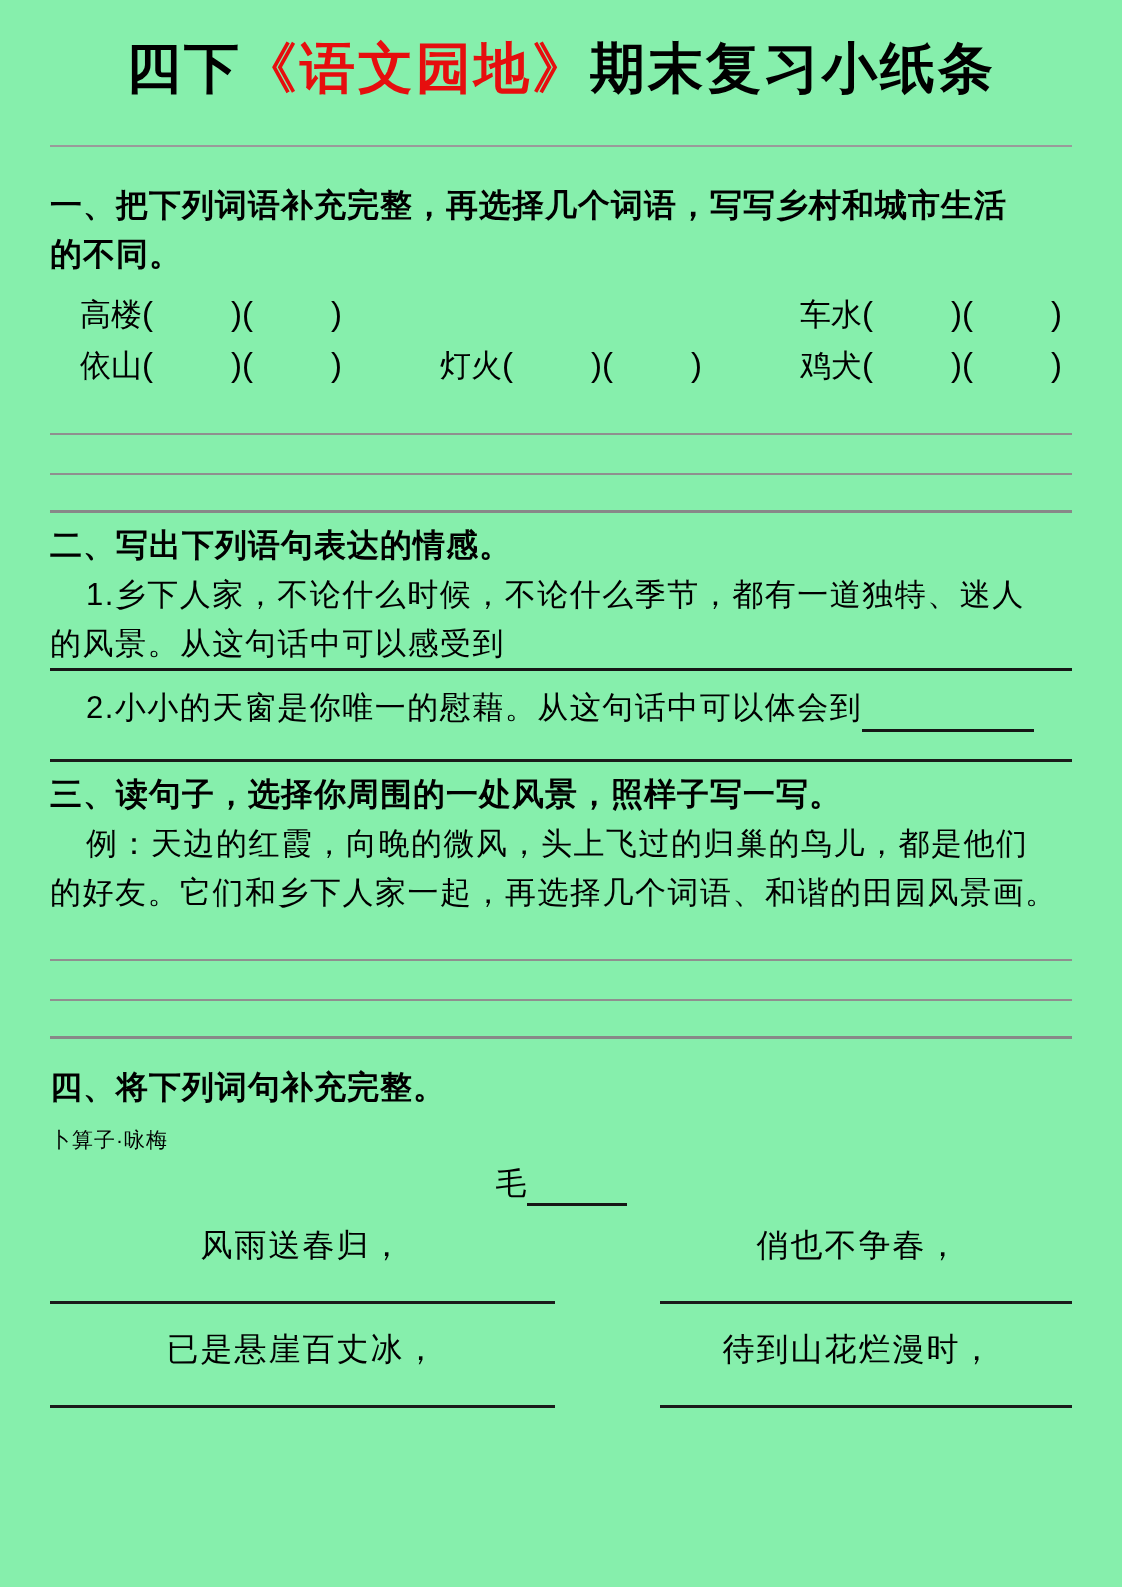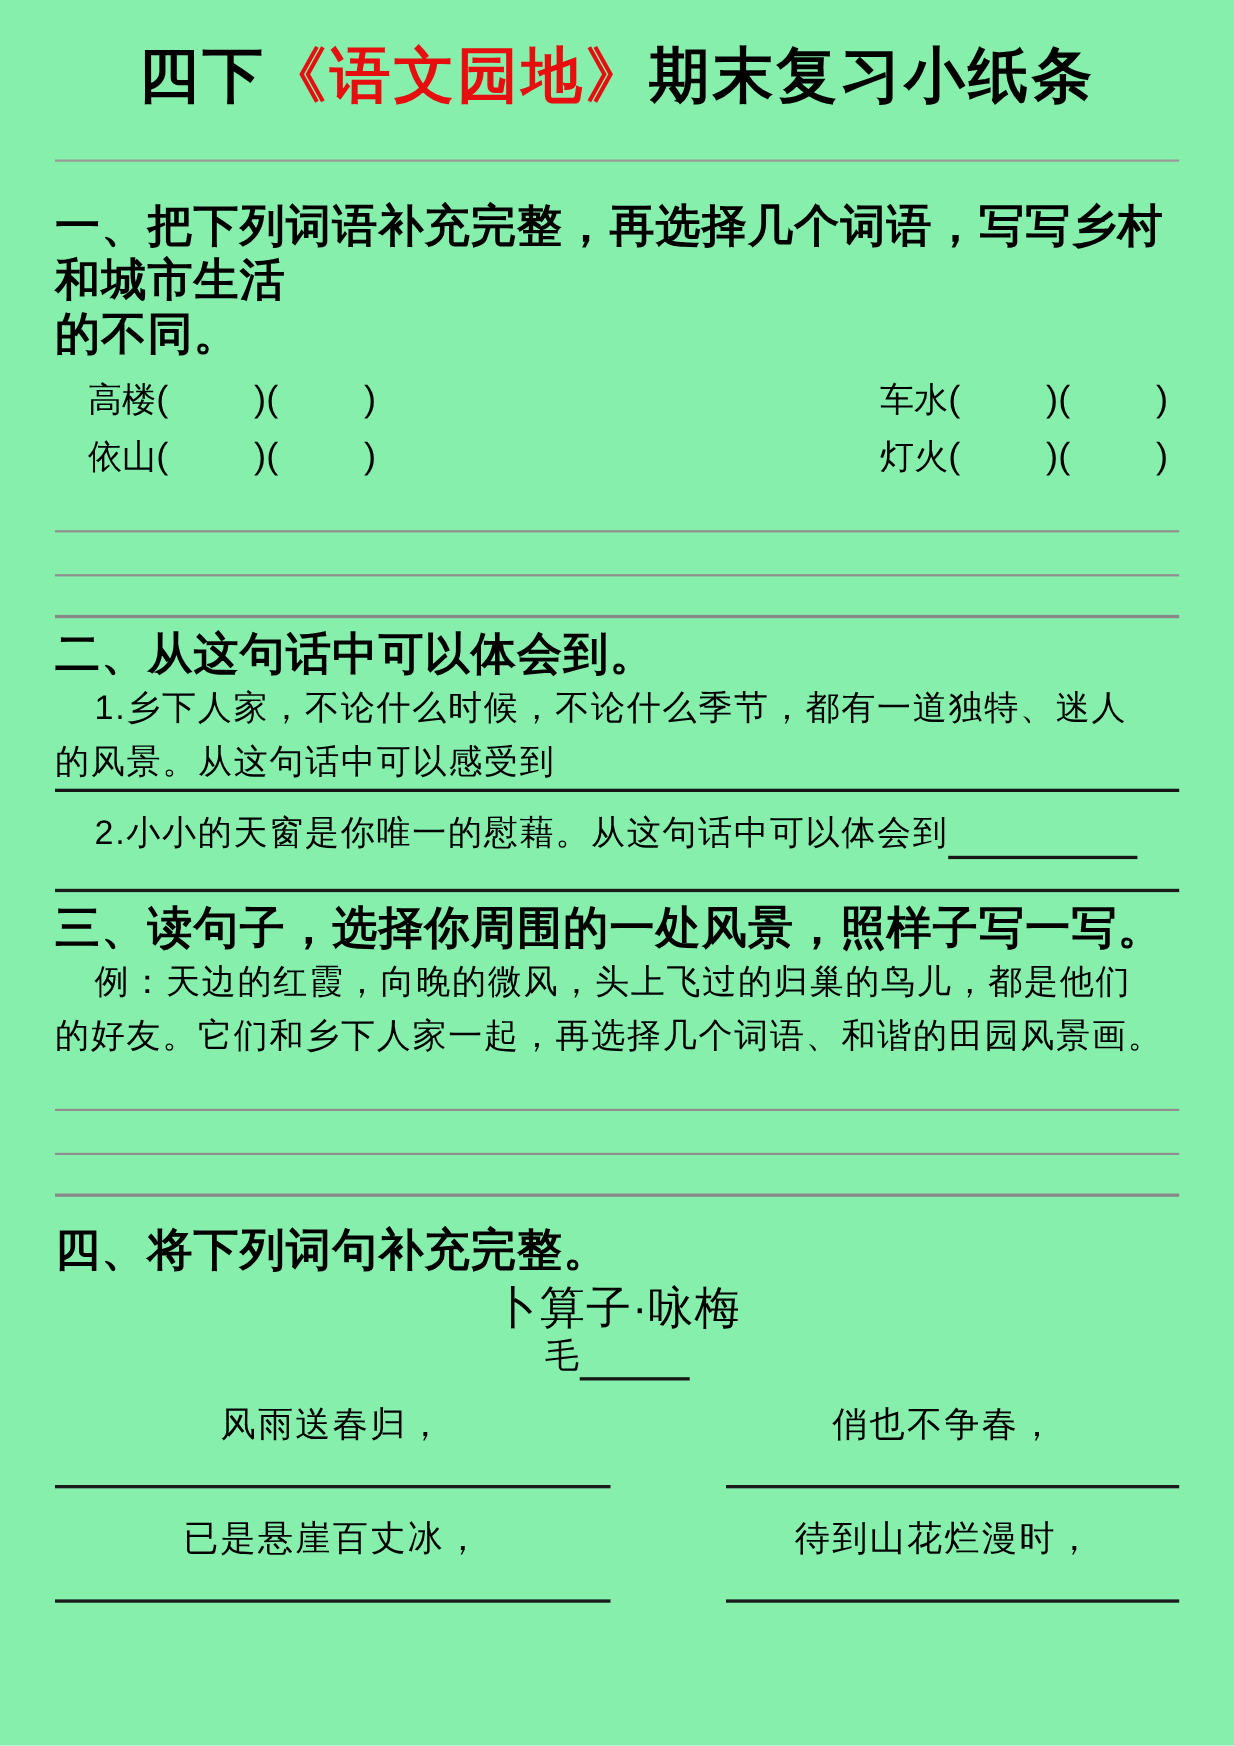--- a/index.html
+++ b/index.html
@@ -39,21 +39,21 @@
   
   .rule-gray      { margin:0 0; border-bottom:2px solid #9a9a9a; }
   .rule-top       { margin-top:42px; }
   .write-line     { height:44px; border-bottom:2px solid #8f8f8f; }
   .write-line.short { height:40px; }
   .section-divider{ height:38px; border-bottom:3px solid #888888; }
   .answer-line    { height:30px; border-bottom:3px solid #1b1b1b; }
 
   
   .sec-heading {
-    font-size:41px;
+    font-size:32px;
     font-weight:bold;
     line-height:49px;
     letter-spacing:1px;
   }
   .sec1-head { margin-top:34px; }
   .body-line {
     font-size:31px;
     line-height:49px;
     letter-spacing:1.5px;
   }
@@ -83,22 +83,22 @@
     display:inline-block;
     width:172px;
     border-bottom:3px solid #161616;
     height:36px;
     vertical-align:bottom;
   }
 
   
   .poem-title {
     margin-top:6px;
-    text-align:center;
-    font-size:41px;
+    text-align:left;
+    font-size:21px;
     line-height:44px;
     letter-spacing:1px;
   }
   .poem-author {
     text-align:center;
     font-size:31px;
     line-height:44px;
   }
   .poem-author .blank-author {
     display:inline-block;
@@ -141,28 +141,29 @@
     </div>
 
     <div class="word-rows">
       <div class="word-row">
         <span class="word-item"><span>高楼</span><span class="p">(</span><span class="gap"></span><span class="p">)</span><span class="p">(</span><span class="gap"></span><span class="p">)</span></span>
         <span class="word-item"><span>车水</span><span class="p">(</span><span class="gap"></span><span class="p">)</span><span class="p">(</span><span class="gap"></span><span class="p">)</span></span>
       </div>
       <div class="word-row">
         <span class="word-item"><span>依山</span><span class="p">(</span><span class="gap"></span><span class="p">)</span><span class="p">(</span><span class="gap"></span><span class="p">)</span></span>
         <span class="word-item"><span>灯火</span><span class="p">(</span><span class="gap"></span><span class="p">)</span><span class="p">(</span><span class="gap"></span><span class="p">)</span></span>
+        <span class="word-item"><span>鸡犬</span><span class="p">(</span><span class="gap"></span><span class="p">)</span><span class="p">(</span><span class="gap"></span><span class="p">)</span></span>
       </div>
     </div>
 
     <div class="write-line"></div>
     <div class="write-line short"></div>
     <div class="section-divider"></div>
 
-    <div class="sec-heading" style="margin-top:8px;">二、从这句话中可以体会到。</div>
+    <div class="sec-heading" style="margin-top:8px;">二、写出下列语句表达的情感。</div>
 
     <div class="body-line indent">1.乡下人家，不论什么时候，不论什么季节，都有一道独特、迷人</div>
     <div class="body-line fill-line">
       <span class="txt">的风景。从这句话中可以感受到</span>
       <span class="blank-fill"></span>
     </div>
 
     <div class="body-line indent" style="margin-top:4px;">
       <span>2.小小的天窗是你唯一的慰藉。从这句话中可以体会到</span><span class="blank-short"></span>
     </div>

